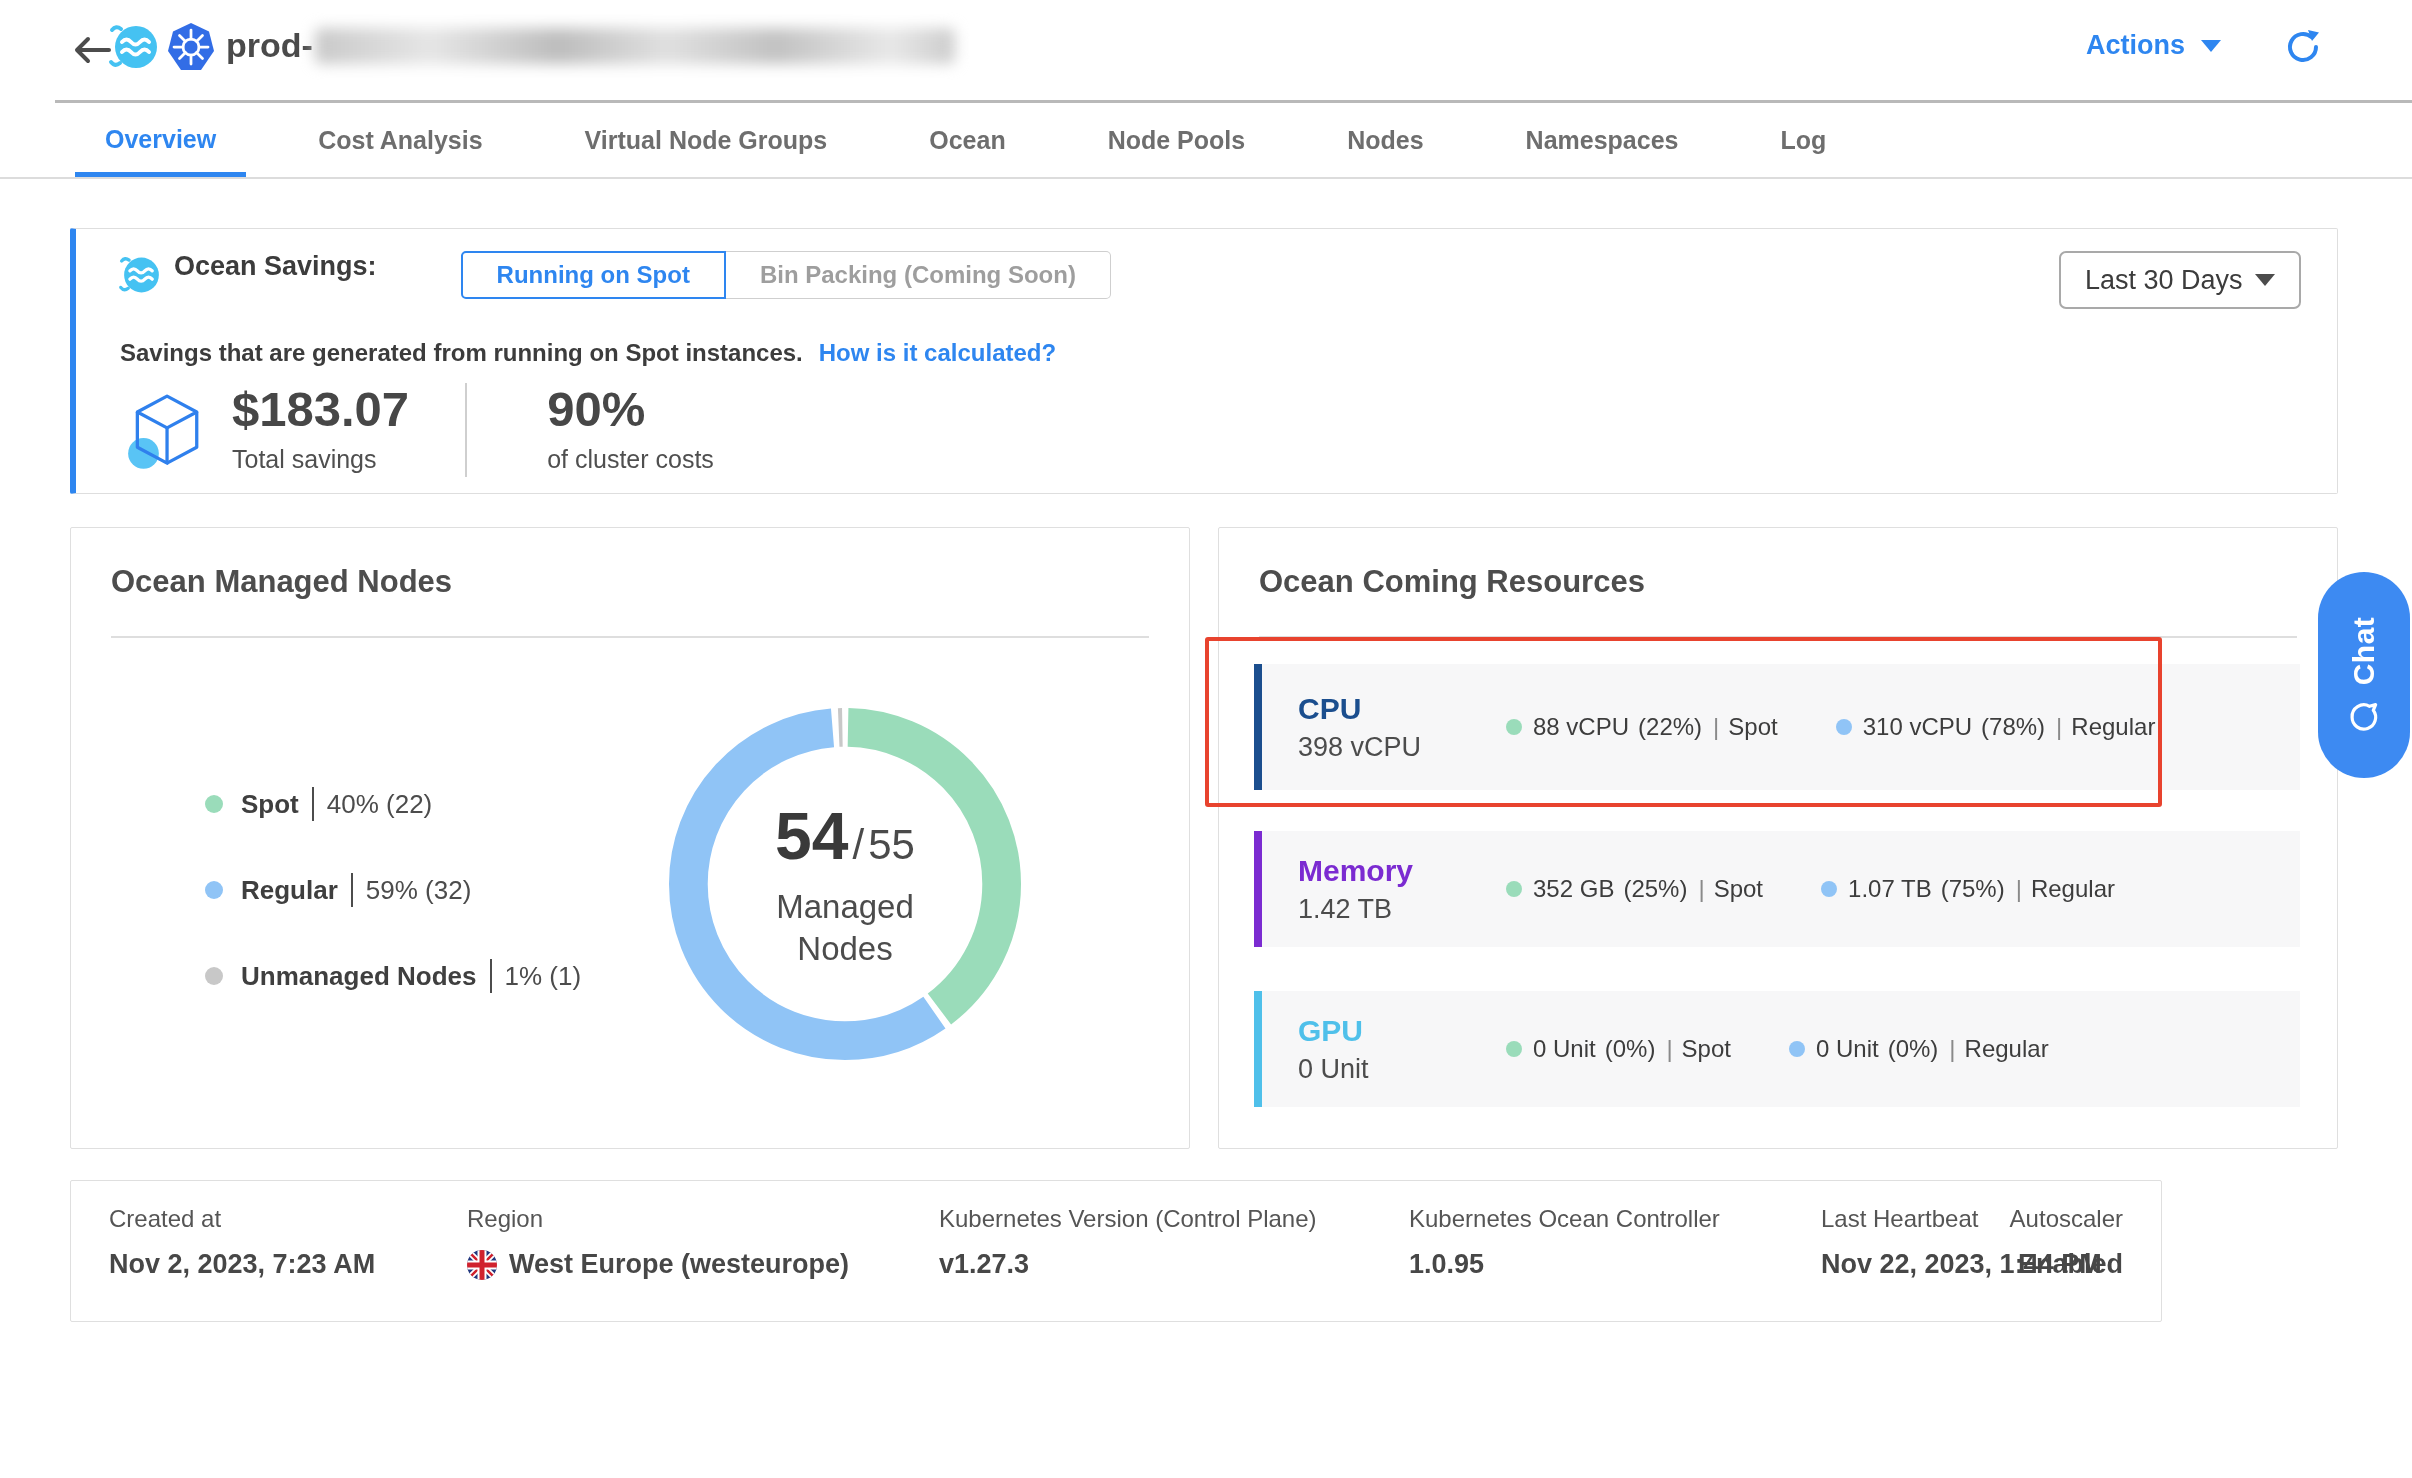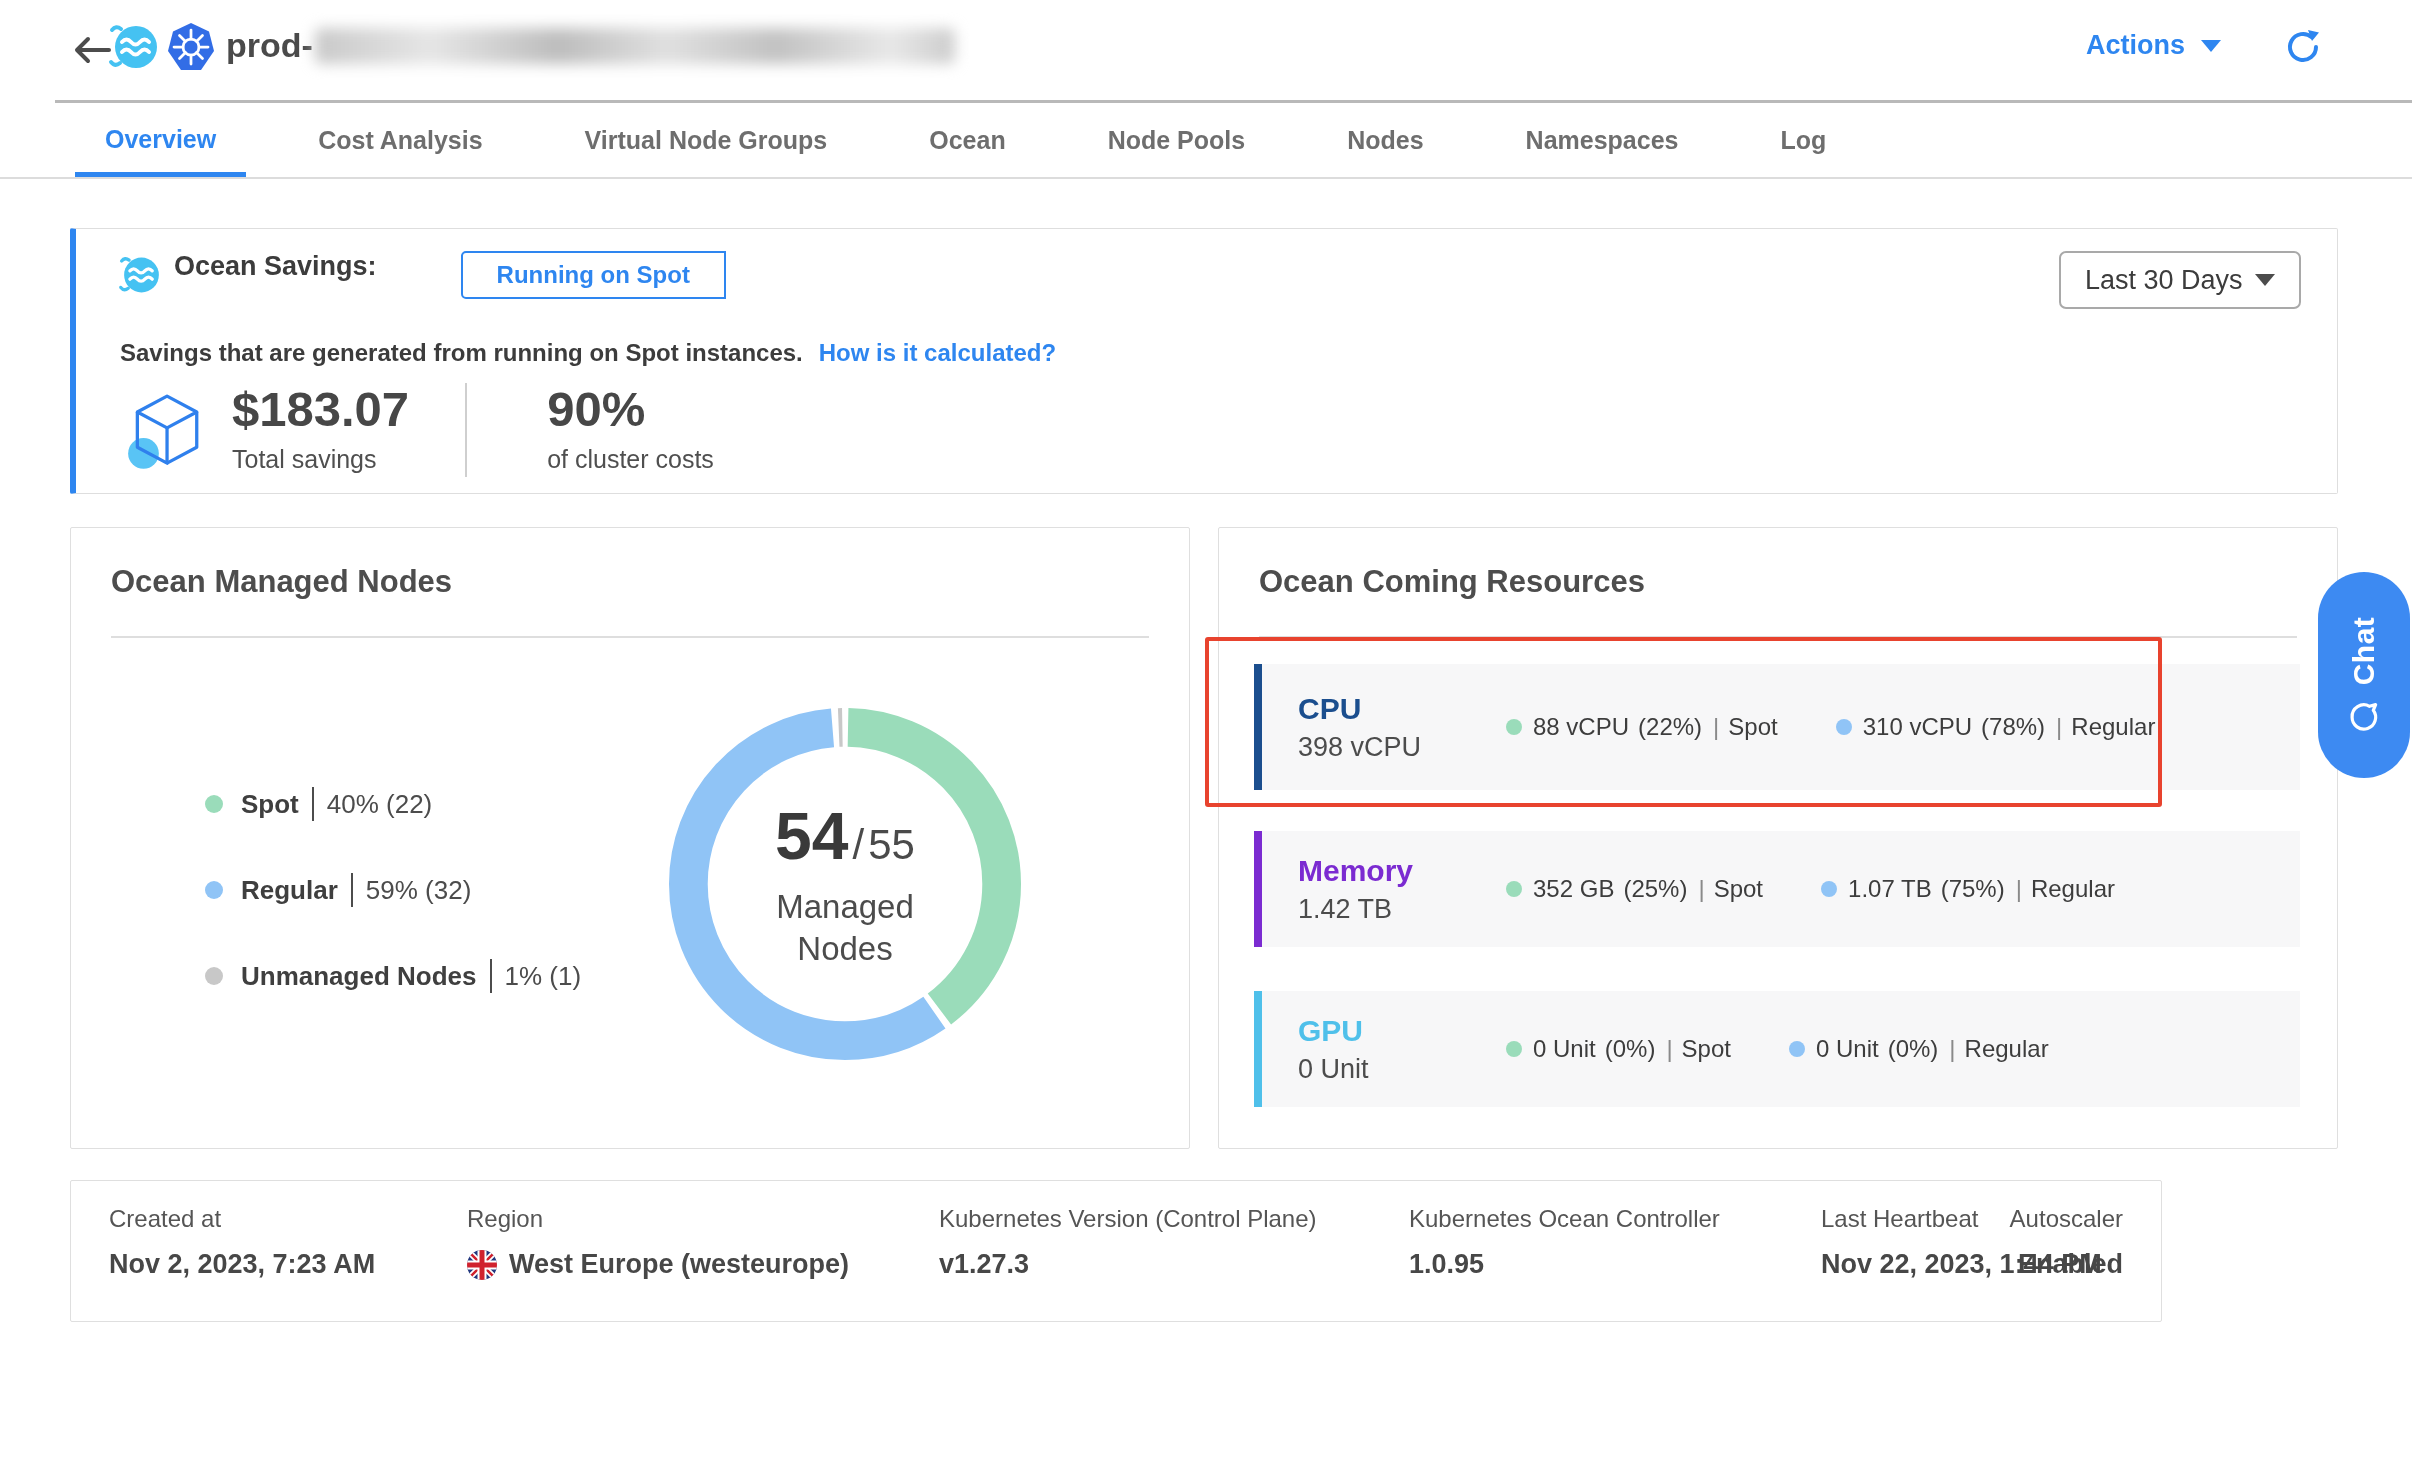--- a/index.html
+++ b/index.html
@@ -183,20 +183,21 @@
       <svg viewBox="0 0 50 58" width="42" height="48">
         <path d="M4 12 q4 -5 9 -1" fill="none" stroke="#45c2f2" stroke-width="4" stroke-linecap="round"></path>
         <path d="M3 44 q4 5 9 1" fill="none" stroke="#45c2f2" stroke-width="4" stroke-linecap="round"></path>
         <circle cx="28" cy="29" r="21" fill="#45c2f2"></circle>
         <path d="M14 24 q4.5 -5 9 0 t9 0 t9 0" fill="none" stroke="#fff" stroke-width="4" stroke-linecap="round"></path>
         <path d="M14 34 q4.5 -5 9 0 t9 0 t9 0" fill="none" stroke="#fff" stroke-width="4" stroke-linecap="round"></path>
       </svg>
       <span class="banner-label">Ocean Savings:</span>
       <div class="toggle-group">
         <button class="toggle-btn on">Running on Spot</button>
+        <button class="toggle-btn off">Bin Packing (Coming Soon)</button>
       </div>
       <button class="period-select">
         <span class="period-label">Last 30 Days</span>
         <span class="caret-down"></span>
       </button>
     </div>
     <div class="banner-row2">
       <span class="banner-desc">Savings that are generated from running on Spot instances.</span>
       <a class="banner-link">How is it calculated?</a>
     </div>

